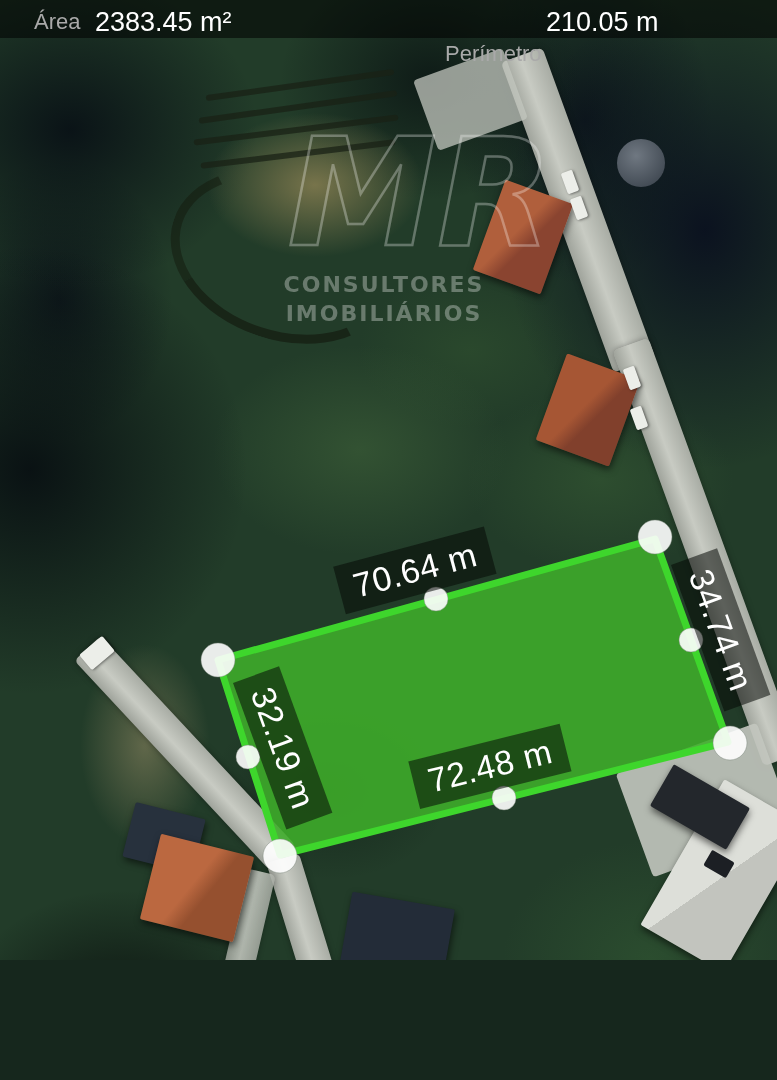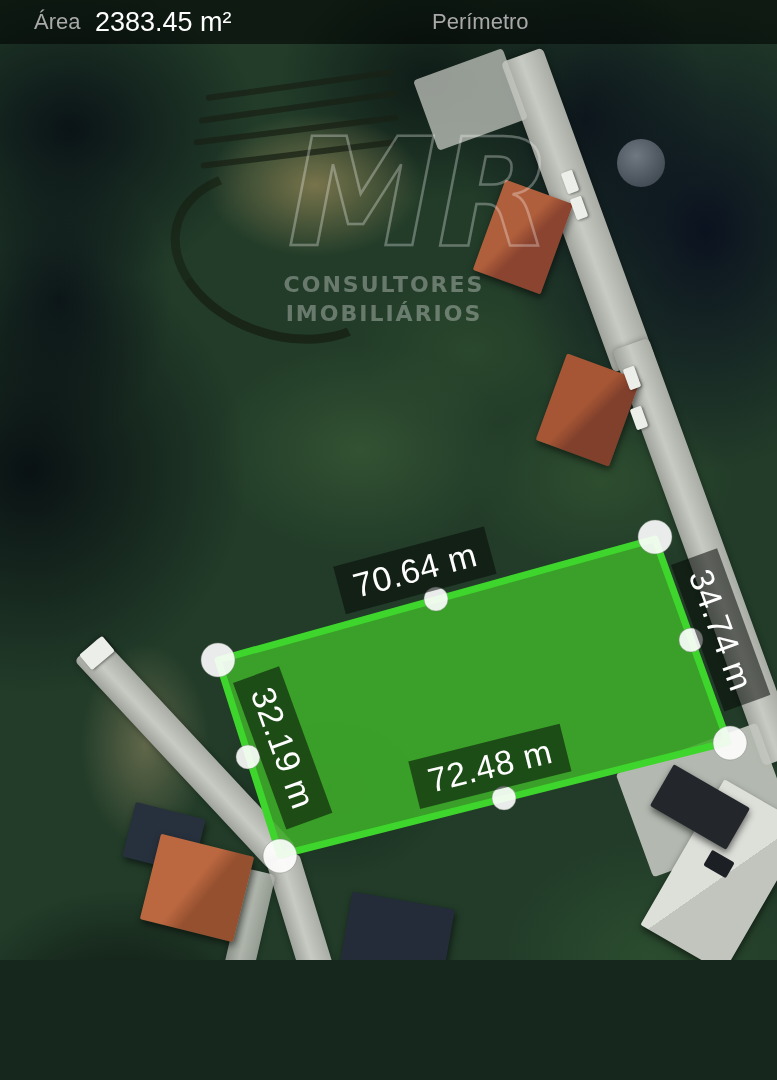--- a/index.html
+++ b/index.html
@@ -52,21 +52,21 @@
   #overlay circle{
     fill:var(--handle-color);fill-opacity:.9;stroke:rgba(120,130,120,.45);stroke-width:1;
   }
   .edge-label{
     position:absolute;transform-origin:center;white-space:nowrap;
     background:var(--label-bg);color:#fff;
     font-size:34px;line-height:1.25;padding:3px 15px;letter-spacing:.5px;
   }
   
   #header{
-    left:0;top:0;width:777px;height:44px;background:var(--header-bg);
+    left:0;top:0;width:777px;height:38px;background:var(--header-bg);
     color:#fff;
     text-align:right;
   }
   #header .lbl{position:absolute;top:9px;font-size:22px;color:#a9a9a9;}
   #header .val{position:absolute;top:7px;font-size:27px;color:#ffffff;}
   
   #watermark{left:262px;top:95px;width:315px;height:245px;pointer-events:none;}
 </style>
 </head>
 <body>
@@ -129,14 +129,15 @@
 
   <div class="edge-label" style="left:415px;top:570px;transform:translate(-50%,-50%) rotate(-15deg);">70.64 m</div>
   <div class="edge-label" style="left:721px;top:630px;transform:translate(-50%,-50%) rotate(70deg);">34.74 m</div>
   <div class="edge-label" style="left:283px;top:748px;transform:translate(-50%,-50%) rotate(70deg);">32.19 m</div>
   <div class="edge-label" style="left:490px;top:766px;transform:translate(-50%,-50%) rotate(-14deg);">72.48 m</div>
 </div>
 
 <div id="header" class="abs">
   <span class="lbl" style="left:34px;">Área</span>
   <span class="val" style="left:95px;">2383.45 m²</span>
-  <span class="lbl" style="left:432px;">Perímetro</span>
+  <span class="lbl" style="left:445px;margin-top:32px;">Perímetro</span>
+  <span class="val" style="left:546px;">210.05 m</span>
 </div>
 
 </body></html>

